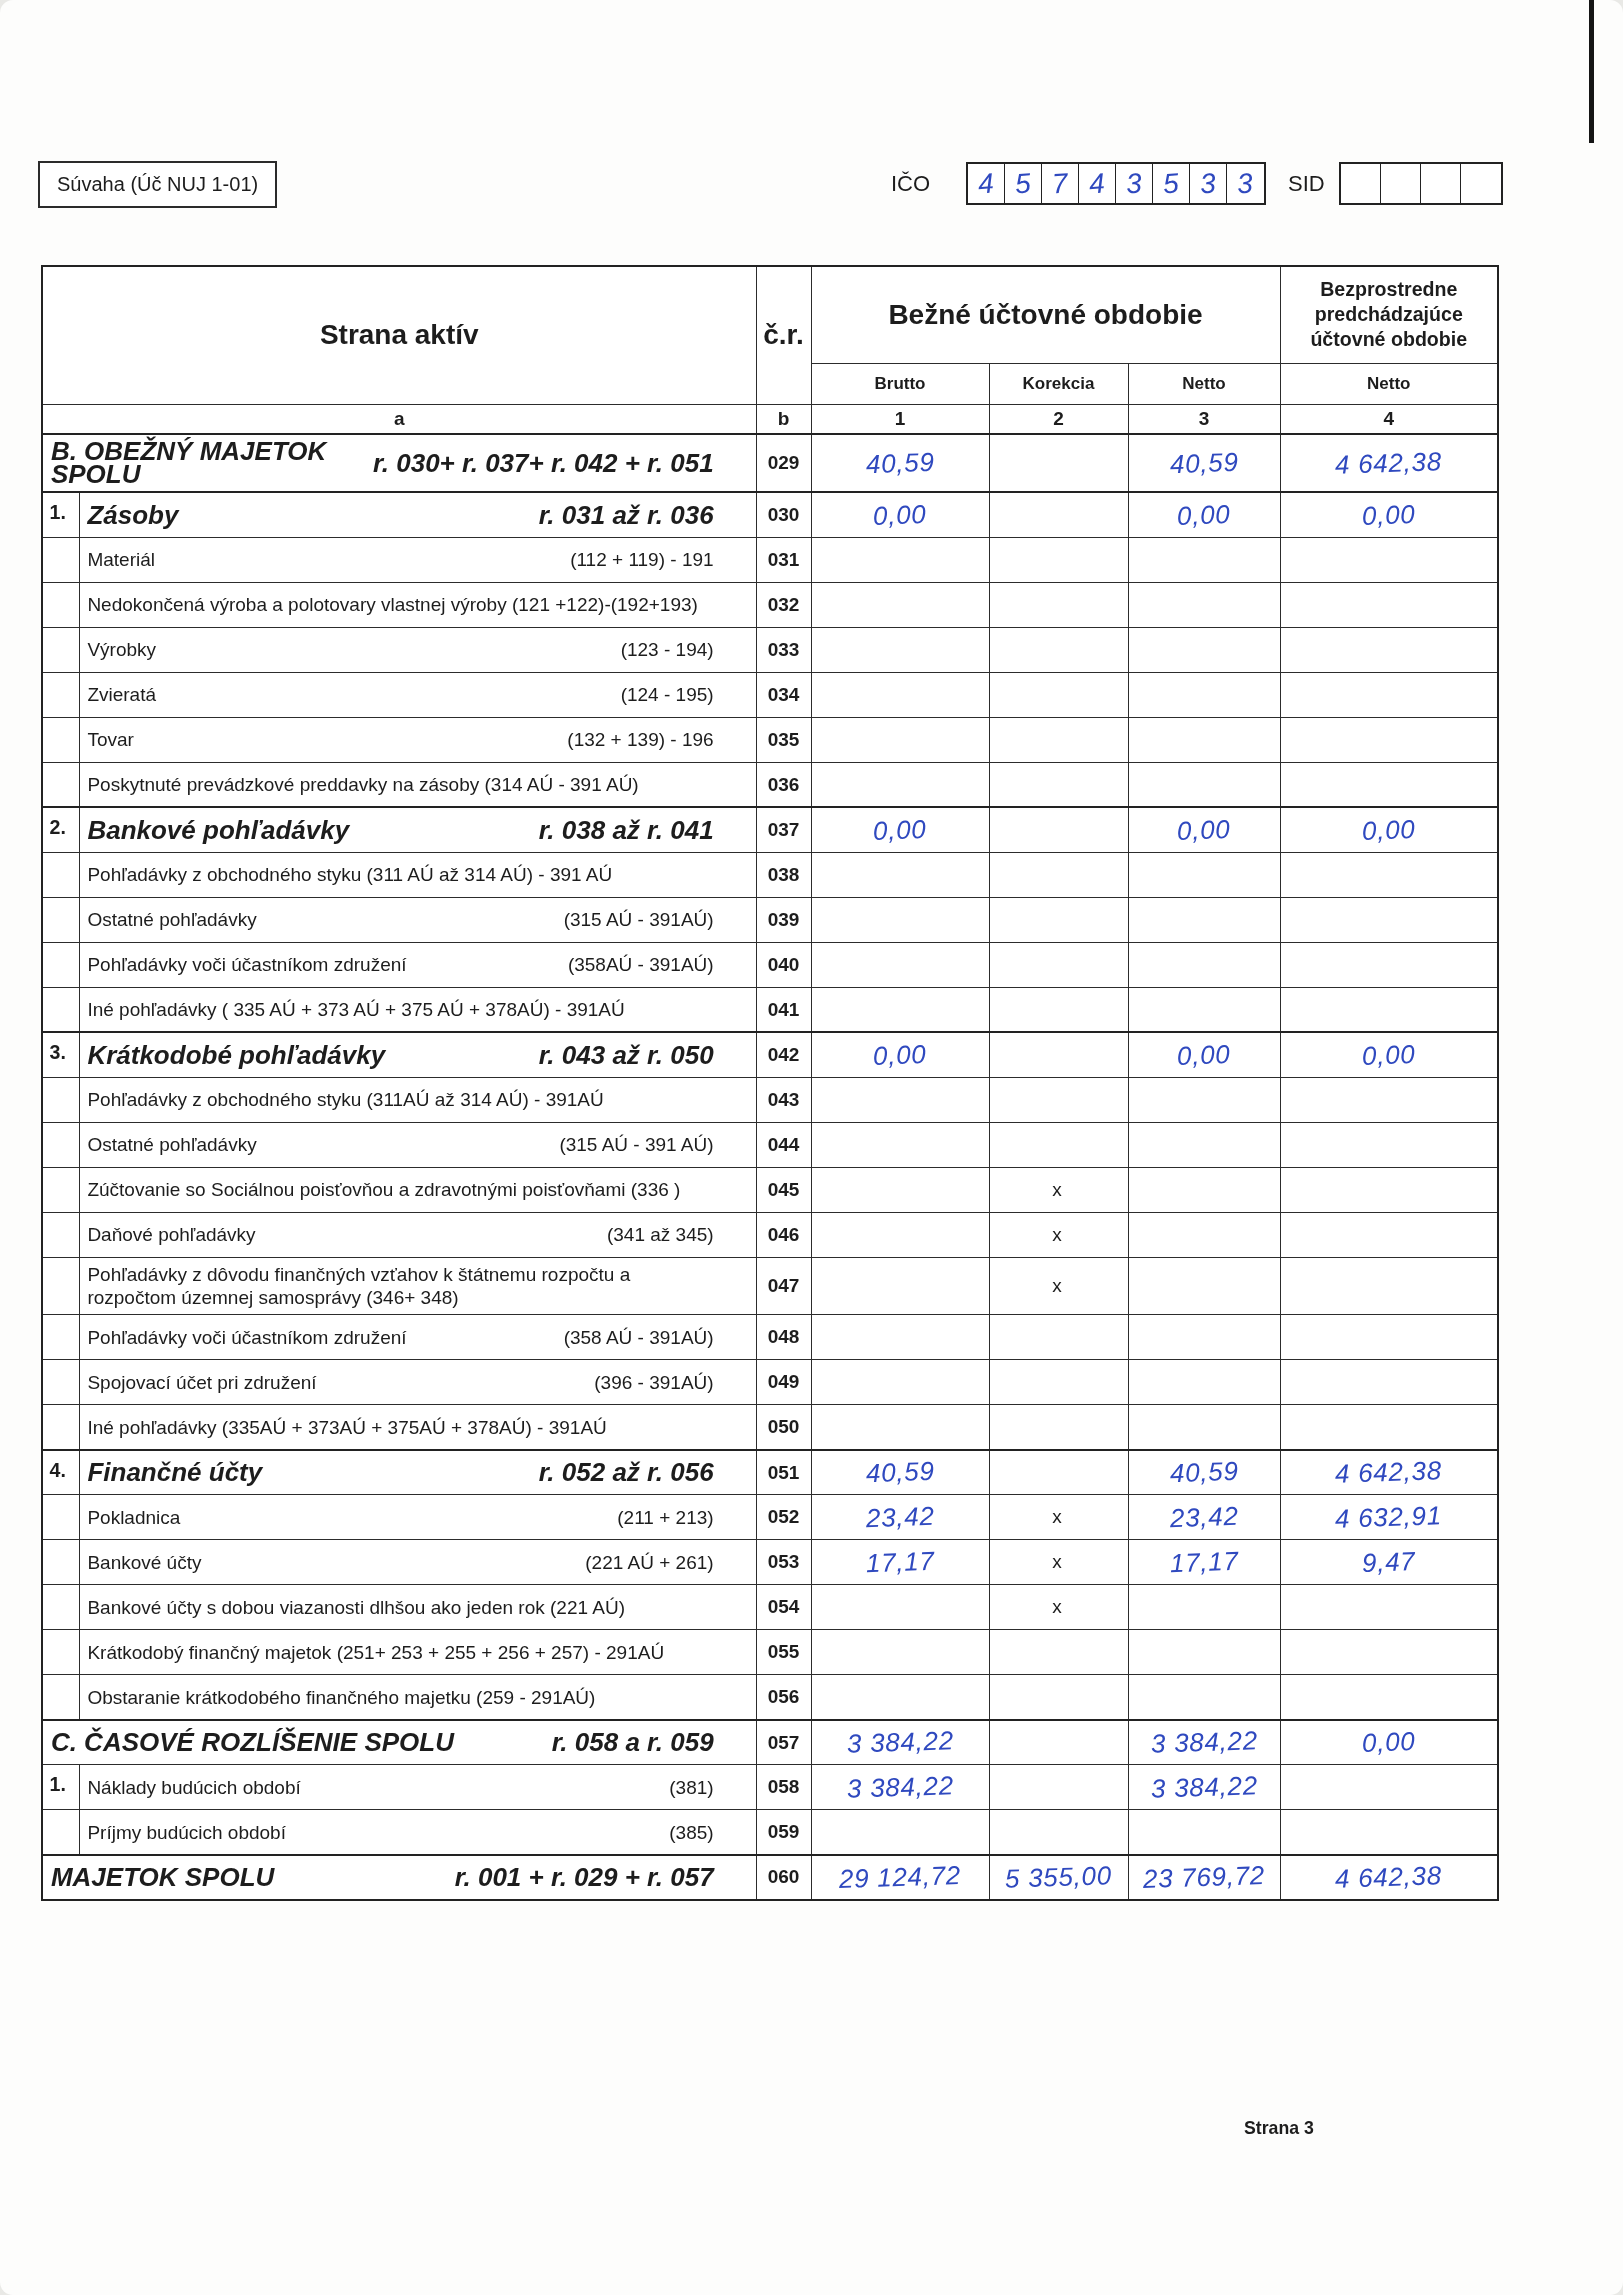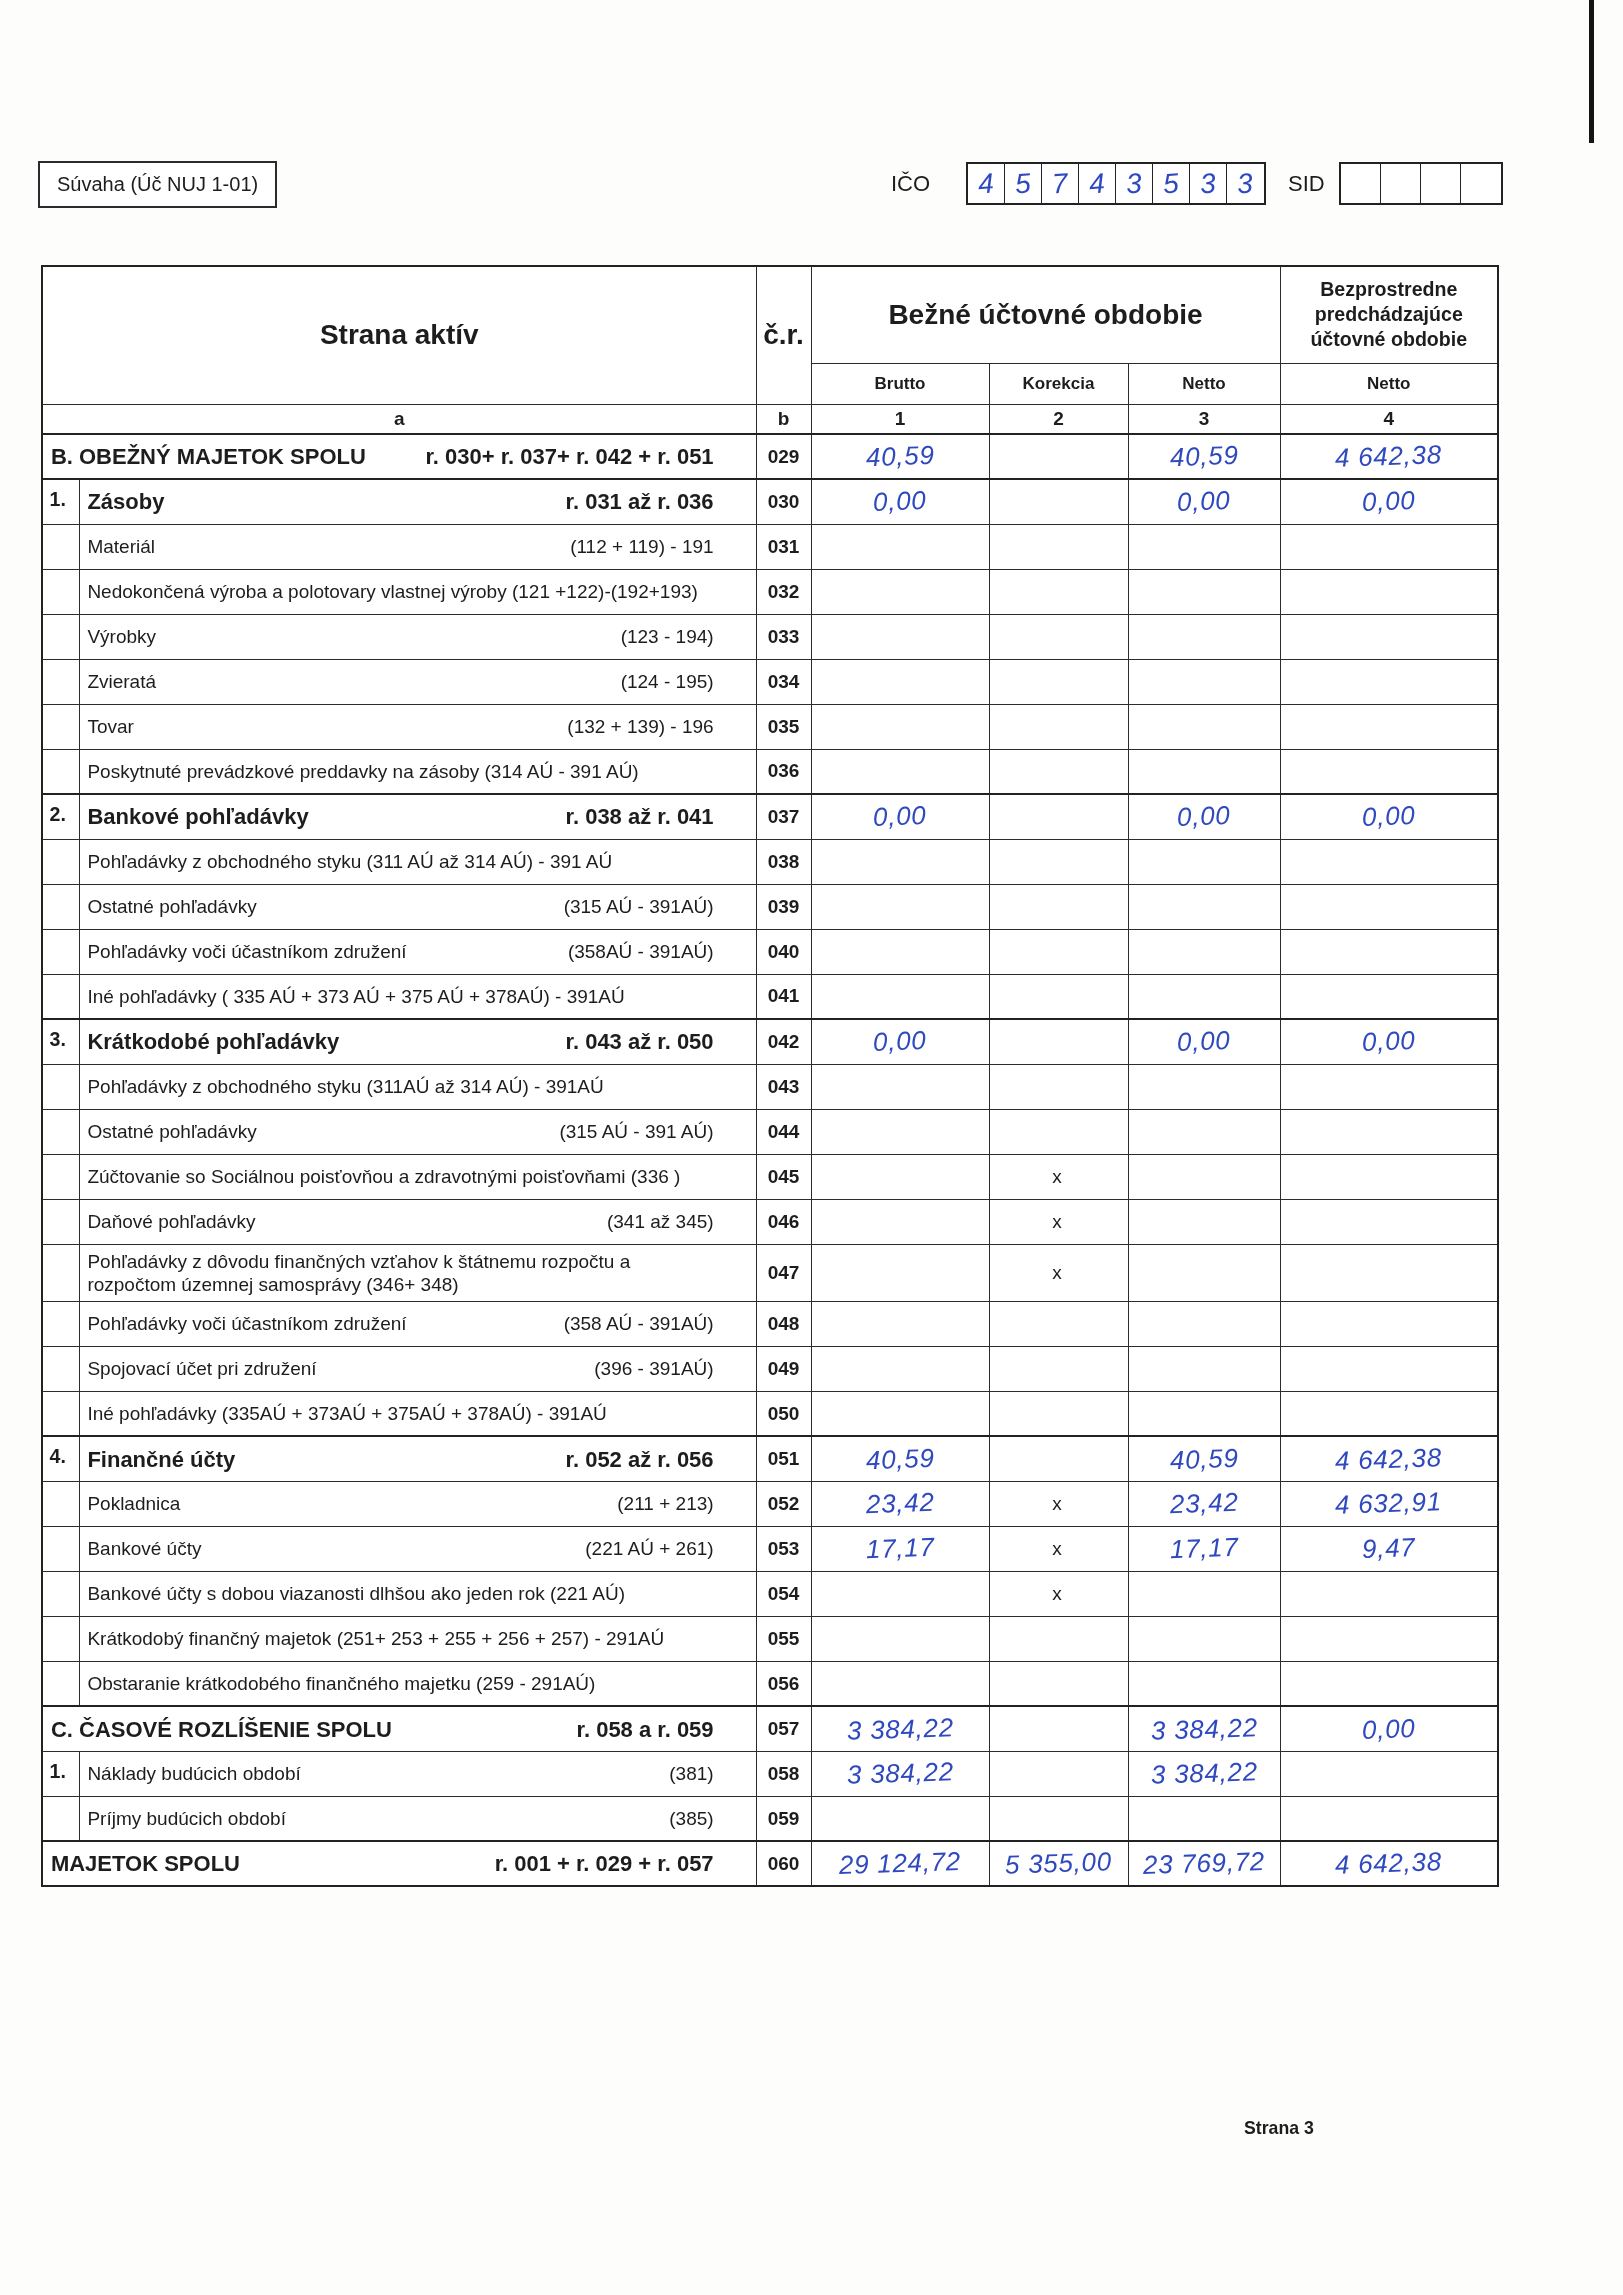--- a/index.html
+++ b/index.html
@@ -5,21 +5,21 @@
   * { box-sizing: border-box; }
   html,body { margin:0; padding:0; }
   body {
     width:1623px; height:2295px;
     background:#e9e9e6;
     font-family:"Liberation Sans","DejaVu Sans",sans-serif;
     color:#1d1d1d;
   }
   .page {
     position:relative; width:1623px; height:2295px;
-    background:#fdfdfc; overflow:hidden;
+    background:#fdfdfc; overflow:hidden;border-radius:13px;
   }
   .artifact {
     position:absolute; right:29px; top:0; width:5.2px; height:143px; background:#151515;
   }
 
   
   .form-title-box {
     position:absolute; left:38px; top:161px;
     border:2px solid #2b2b2b; padding:9.8px 17px; font-size:20px;
     background:#fff;
@@ -58,21 +58,21 @@
 
   tbody td { vertical-align:middle; height:45px; }
   td.c-num {
     vertical-align:top; text-align:left; padding:7.9px 2.6px 0 6.5px;
     font-weight:bold; font-size:19.6px;
   }
   td.c-label { padding:5.2px 7.9px; font-size:19px; }
   .lblwrap { display:flex; justify-content:space-between; align-items:center; gap:9.2px; }
   .lbl { line-height:23px; }
   .frm { white-space:nowrap; margin-right:34px; line-height:23px; }
-  tr.bold td.c-label { font-size:22px; }
+  tr.bold td.c-label { font-size:26px;font-style:italic; }
   tr.bold .lbl, tr.bold .frm { font-weight:bold; }
   td.c-cr { text-align:center; font-weight:bold; font-size:19px;margin-left:44px; }
   td.c-val { text-align:center; }
   .printed-x { font-size:19px; color:#1d1d1d; }
   tr.section td { border-top:2px solid #222; }
 
   .footer {
     position:absolute; left:1244px; top:2118px;
     font-size:17.7px; font-weight:bold;
   }

